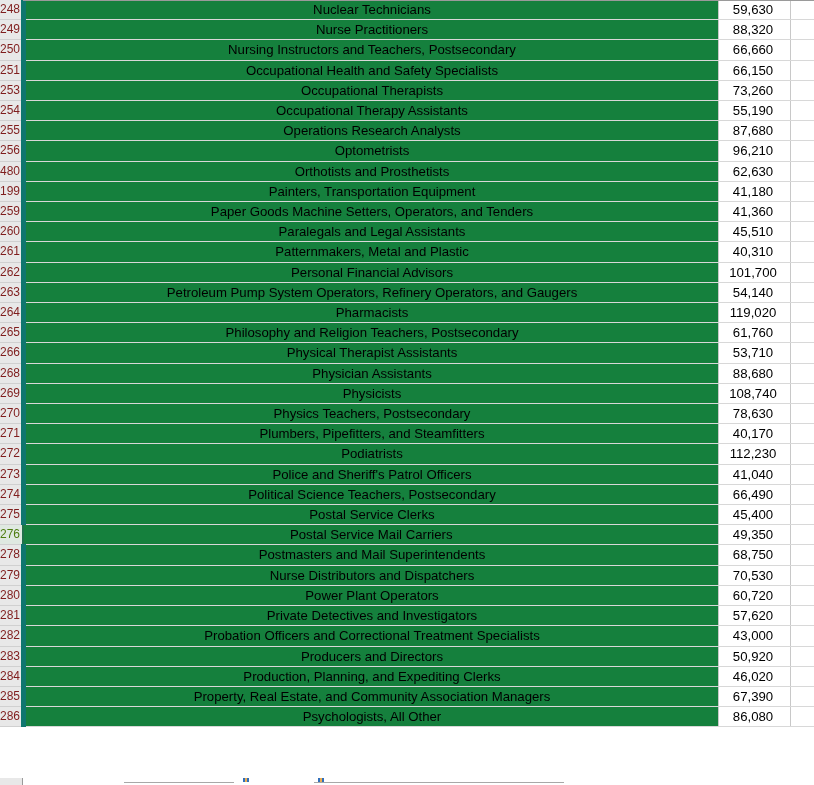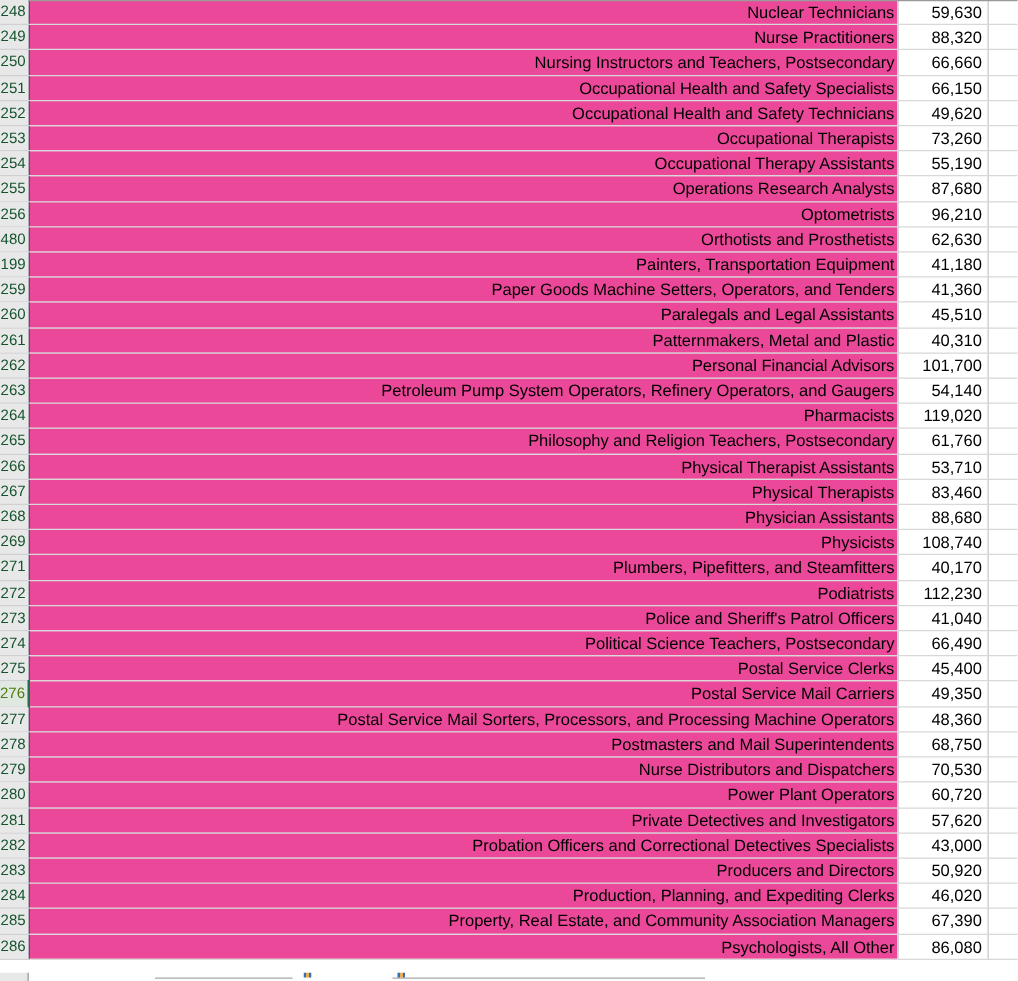--- a/index.html
+++ b/index.html
@@ -30,23 +30,23 @@
   }
 
   table.sheet tr {
     height: 19.2px;
   }
 
   
   td.rowhdr {
     width: 23px;
     background: #e8e8e8;
-    border-right: 1px solid #0f766e;
+    border-right: 5px solid #0f766e;
     border-bottom: 1px solid #d0d0d0;
-    color: #14532d;
+    color: #7f1d1d;
     font-size: 12px;
     text-align: right;
     padding: 0 2px 0 0;
     vertical-align: middle;
     line-height: 19.2px;
     white-space: nowrap;
     overflow: hidden;
     box-sizing: border-box;
     user-select: none;
   }
@@ -54,43 +54,43 @@
   tr.active td.rowhdr {
     background: #dfe9e1;
     color: #4d7c0f;
     border-right: 2px solid #21704a;
     font-weight: 400;
   }
 
   
   td.namecell {
     width: 695px;
-    background: #ec4899;
+    background: #15803d;
     border-right: 1px solid #c8c8c8;
     border-bottom: 1px solid #d8d8d8;
     color: #000000;
     font-size: 13.2px;
-    text-align: right;
+    text-align: center;
     padding: 0 2px 0 3px;
     vertical-align: middle;
     line-height: 19.2px;
     white-space: nowrap;
     overflow: visible;
     box-sizing: border-box;
   }
 
   
   td.valcell {
     width: 72px;
     background: #ffffff;
     border-right: 1px solid #c8c8c8;
     border-bottom: 1px solid #d8d8d8;
     color: #000000;
     font-size: 13.2px;
-    text-align: right;
+    text-align: center;
     padding: 0 4px 0 2px;
     vertical-align: middle;
     line-height: 19.2px;
     white-space: nowrap;
     box-sizing: border-box;
   }
 
   
   td.tailcell {
     width: 24px;
@@ -179,26 +179,20 @@
           <td class="valcell">66,660</td>
           <td class="tailcell"></td>
         </tr>
         <tr>
           <td class="rowhdr">251</td>
           <td class="namecell">Occupational Health and Safety Specialists</td>
           <td class="valcell">66,150</td>
           <td class="tailcell"></td>
         </tr>
         <tr>
-          <td class="rowhdr">252</td>
-          <td class="namecell">Occupational Health and Safety Technicians</td>
-          <td class="valcell">49,620</td>
-          <td class="tailcell"></td>
-        </tr>
-        <tr>
           <td class="rowhdr">253</td>
           <td class="namecell">Occupational Therapists</td>
           <td class="valcell">73,260</td>
           <td class="tailcell"></td>
         </tr>
         <tr>
           <td class="rowhdr">254</td>
           <td class="namecell">Occupational Therapy Assistants</td>
           <td class="valcell">55,190</td>
           <td class="tailcell"></td>
@@ -269,35 +263,35 @@
           <td class="valcell">61,760</td>
           <td class="tailcell"></td>
         </tr>
         <tr>
           <td class="rowhdr">266</td>
           <td class="namecell">Physical Therapist Assistants</td>
           <td class="valcell">53,710</td>
           <td class="tailcell"></td>
         </tr>
         <tr>
-          <td class="rowhdr">267</td>
-          <td class="namecell">Physical Therapists</td>
-          <td class="valcell">83,460</td>
-          <td class="tailcell"></td>
-        </tr>
-        <tr>
           <td class="rowhdr">268</td>
           <td class="namecell">Physician Assistants</td>
           <td class="valcell">88,680</td>
           <td class="tailcell"></td>
         </tr>
         <tr>
           <td class="rowhdr">269</td>
           <td class="namecell">Physicists</td>
           <td class="valcell">108,740</td>
+          <td class="tailcell"></td>
+        </tr>
+        <tr>
+          <td class="rowhdr">270</td>
+          <td class="namecell">Physics Teachers, Postsecondary</td>
+          <td class="valcell">78,630</td>
           <td class="tailcell"></td>
         </tr>
         <tr>
           <td class="rowhdr">271</td>
           <td class="namecell">Plumbers, Pipefitters, and Steamfitters</td>
           <td class="valcell">40,170</td>
           <td class="tailcell"></td>
         </tr>
         <tr>
           <td class="rowhdr">272</td>
@@ -323,26 +317,20 @@
           <td class="valcell">45,400</td>
           <td class="tailcell"></td>
         </tr>
         <tr class="active">
           <td class="rowhdr">276</td>
           <td class="namecell">Postal Service Mail Carriers</td>
           <td class="valcell">49,350</td>
           <td class="tailcell"></td>
         </tr>
         <tr>
-          <td class="rowhdr">277</td>
-          <td class="namecell">Postal Service Mail Sorters, Processors, and Processing Machine Operators</td>
-          <td class="valcell">48,360</td>
-          <td class="tailcell"></td>
-        </tr>
-        <tr>
           <td class="rowhdr">278</td>
           <td class="namecell">Postmasters and Mail Superintendents</td>
           <td class="valcell">68,750</td>
           <td class="tailcell"></td>
         </tr>
         <tr>
           <td class="rowhdr">279</td>
           <td class="namecell">Nurse Distributors and Dispatchers</td>
           <td class="valcell">70,530</td>
           <td class="tailcell"></td>
@@ -354,21 +342,21 @@
           <td class="tailcell"></td>
         </tr>
         <tr>
           <td class="rowhdr">281</td>
           <td class="namecell">Private Detectives and Investigators</td>
           <td class="valcell">57,620</td>
           <td class="tailcell"></td>
         </tr>
         <tr>
           <td class="rowhdr">282</td>
-          <td class="namecell">Probation Officers and Correctional Detectives Specialists</td>
+          <td class="namecell">Probation Officers and Correctional Treatment Specialists</td>
           <td class="valcell">43,000</td>
           <td class="tailcell"></td>
         </tr>
         <tr>
           <td class="rowhdr">283</td>
           <td class="namecell">Producers and Directors</td>
           <td class="valcell">50,920</td>
           <td class="tailcell"></td>
         </tr>
         <tr>

